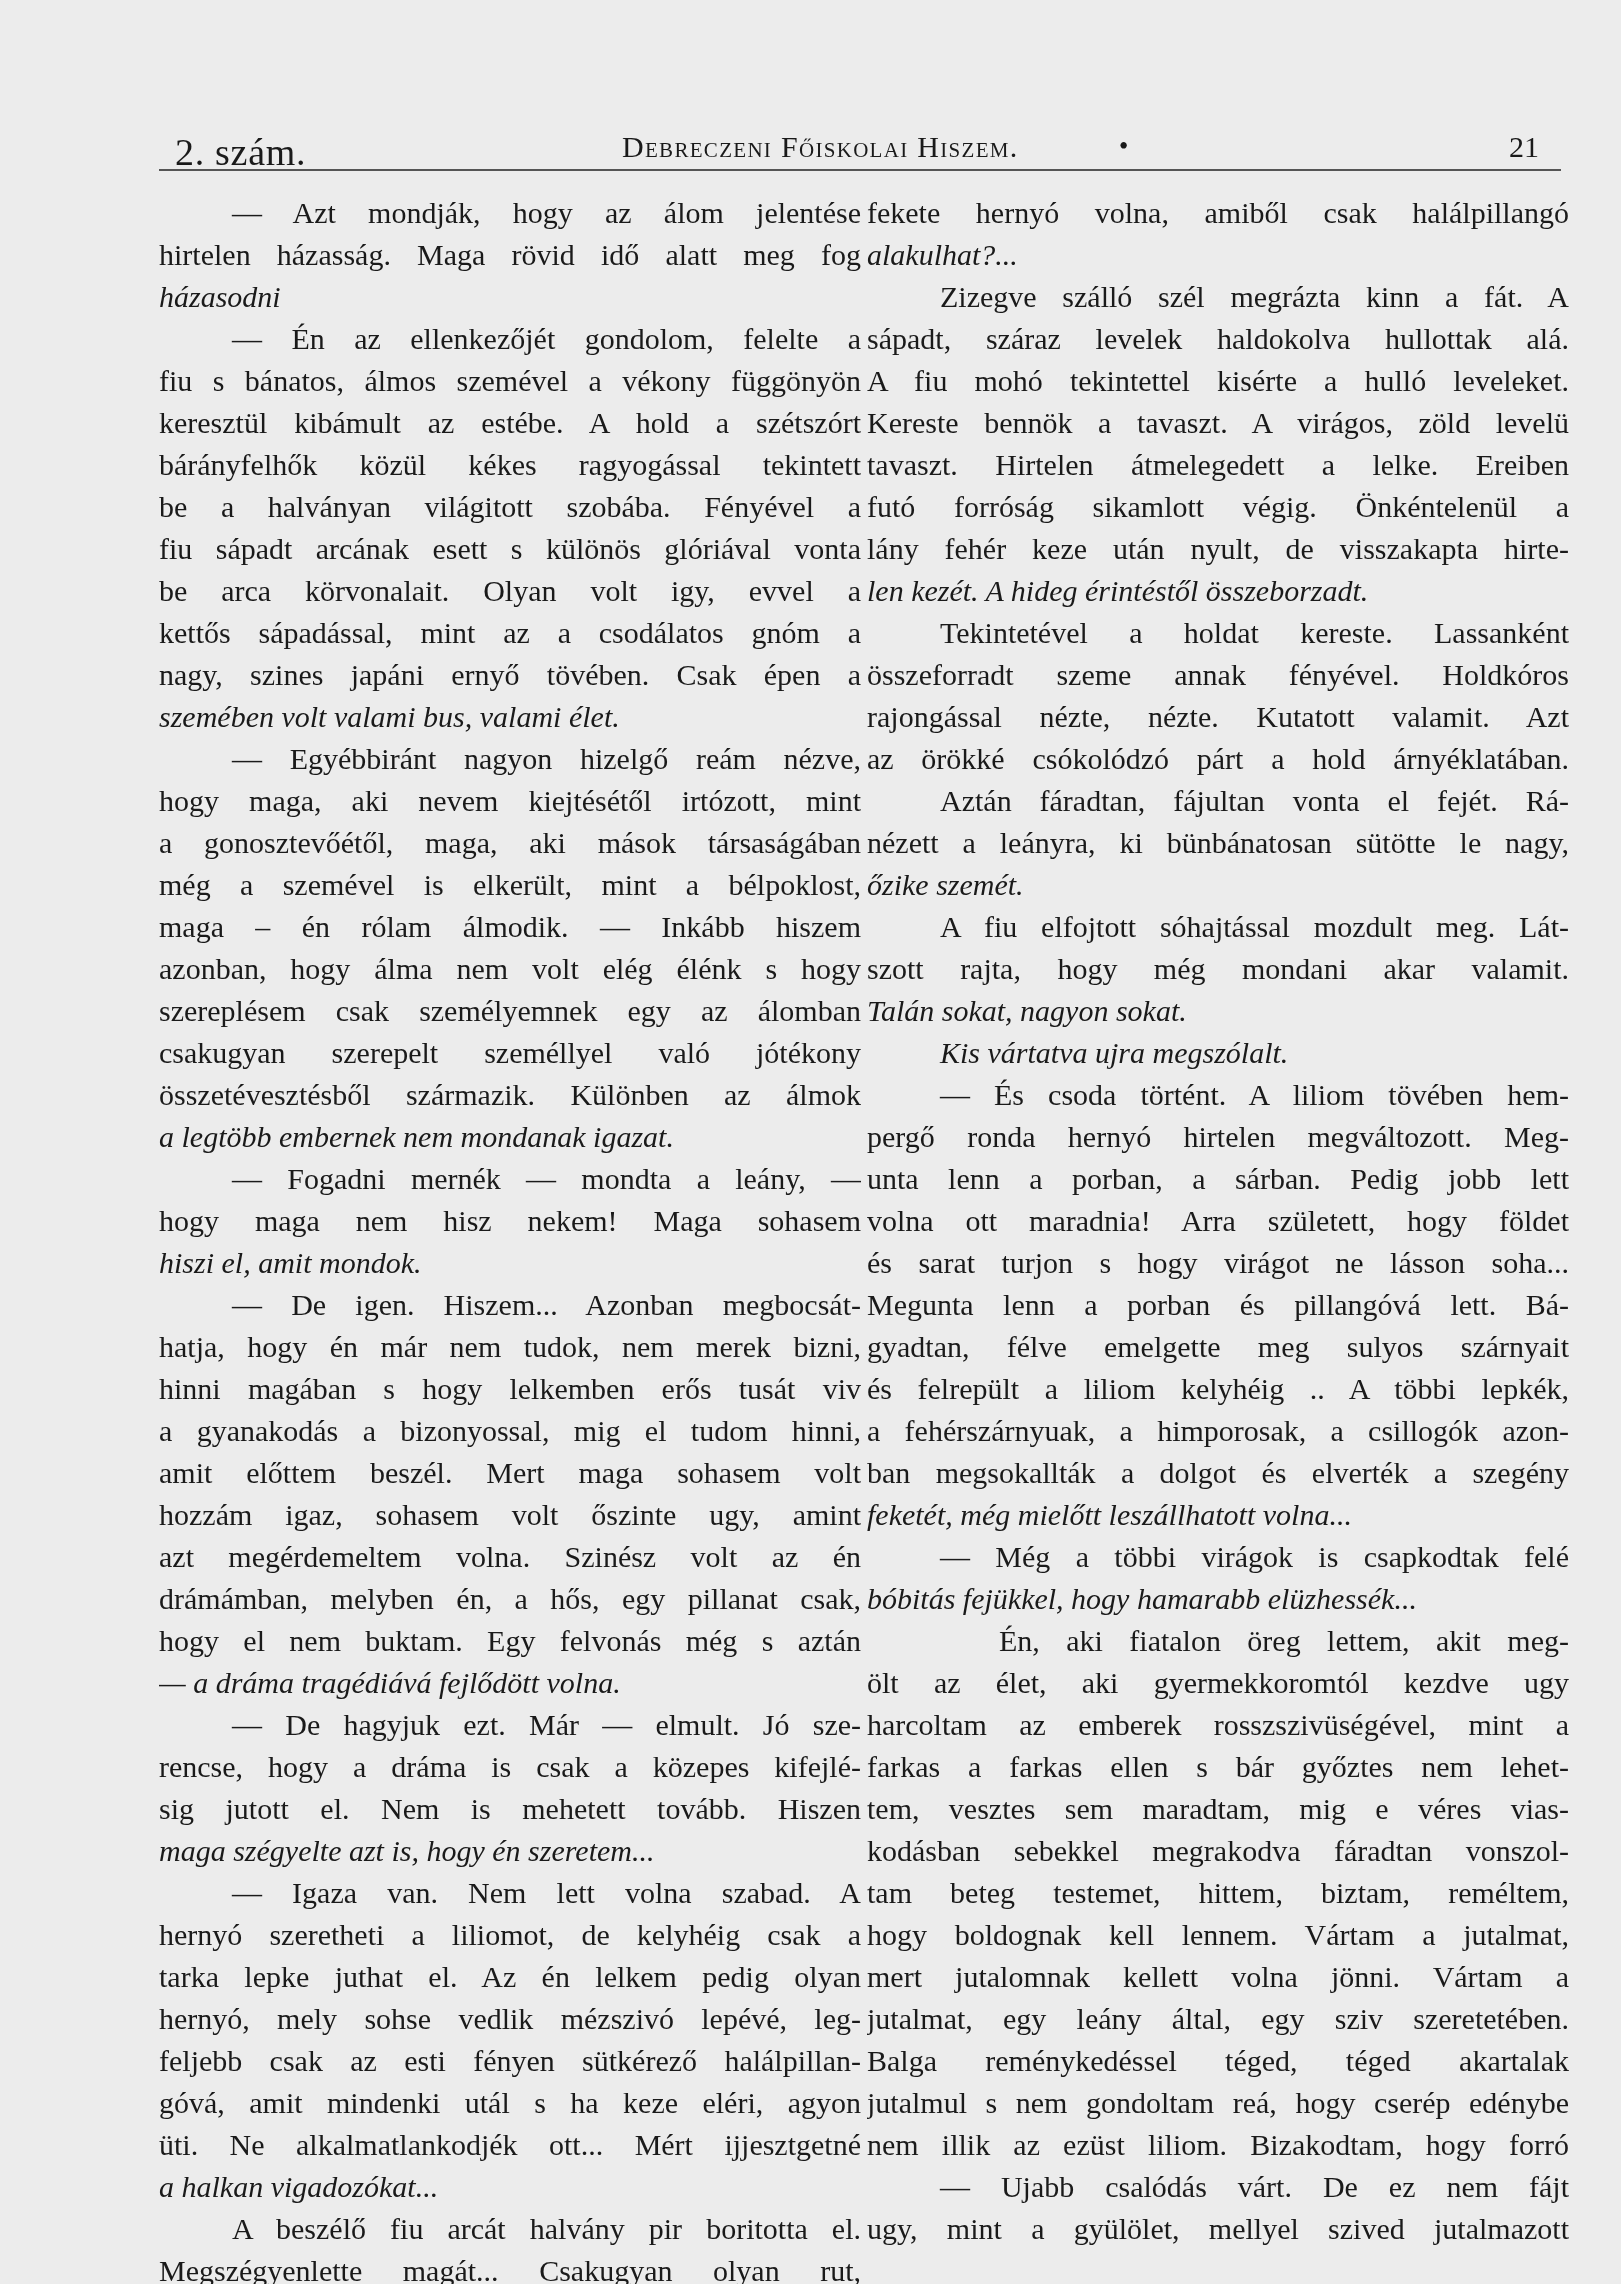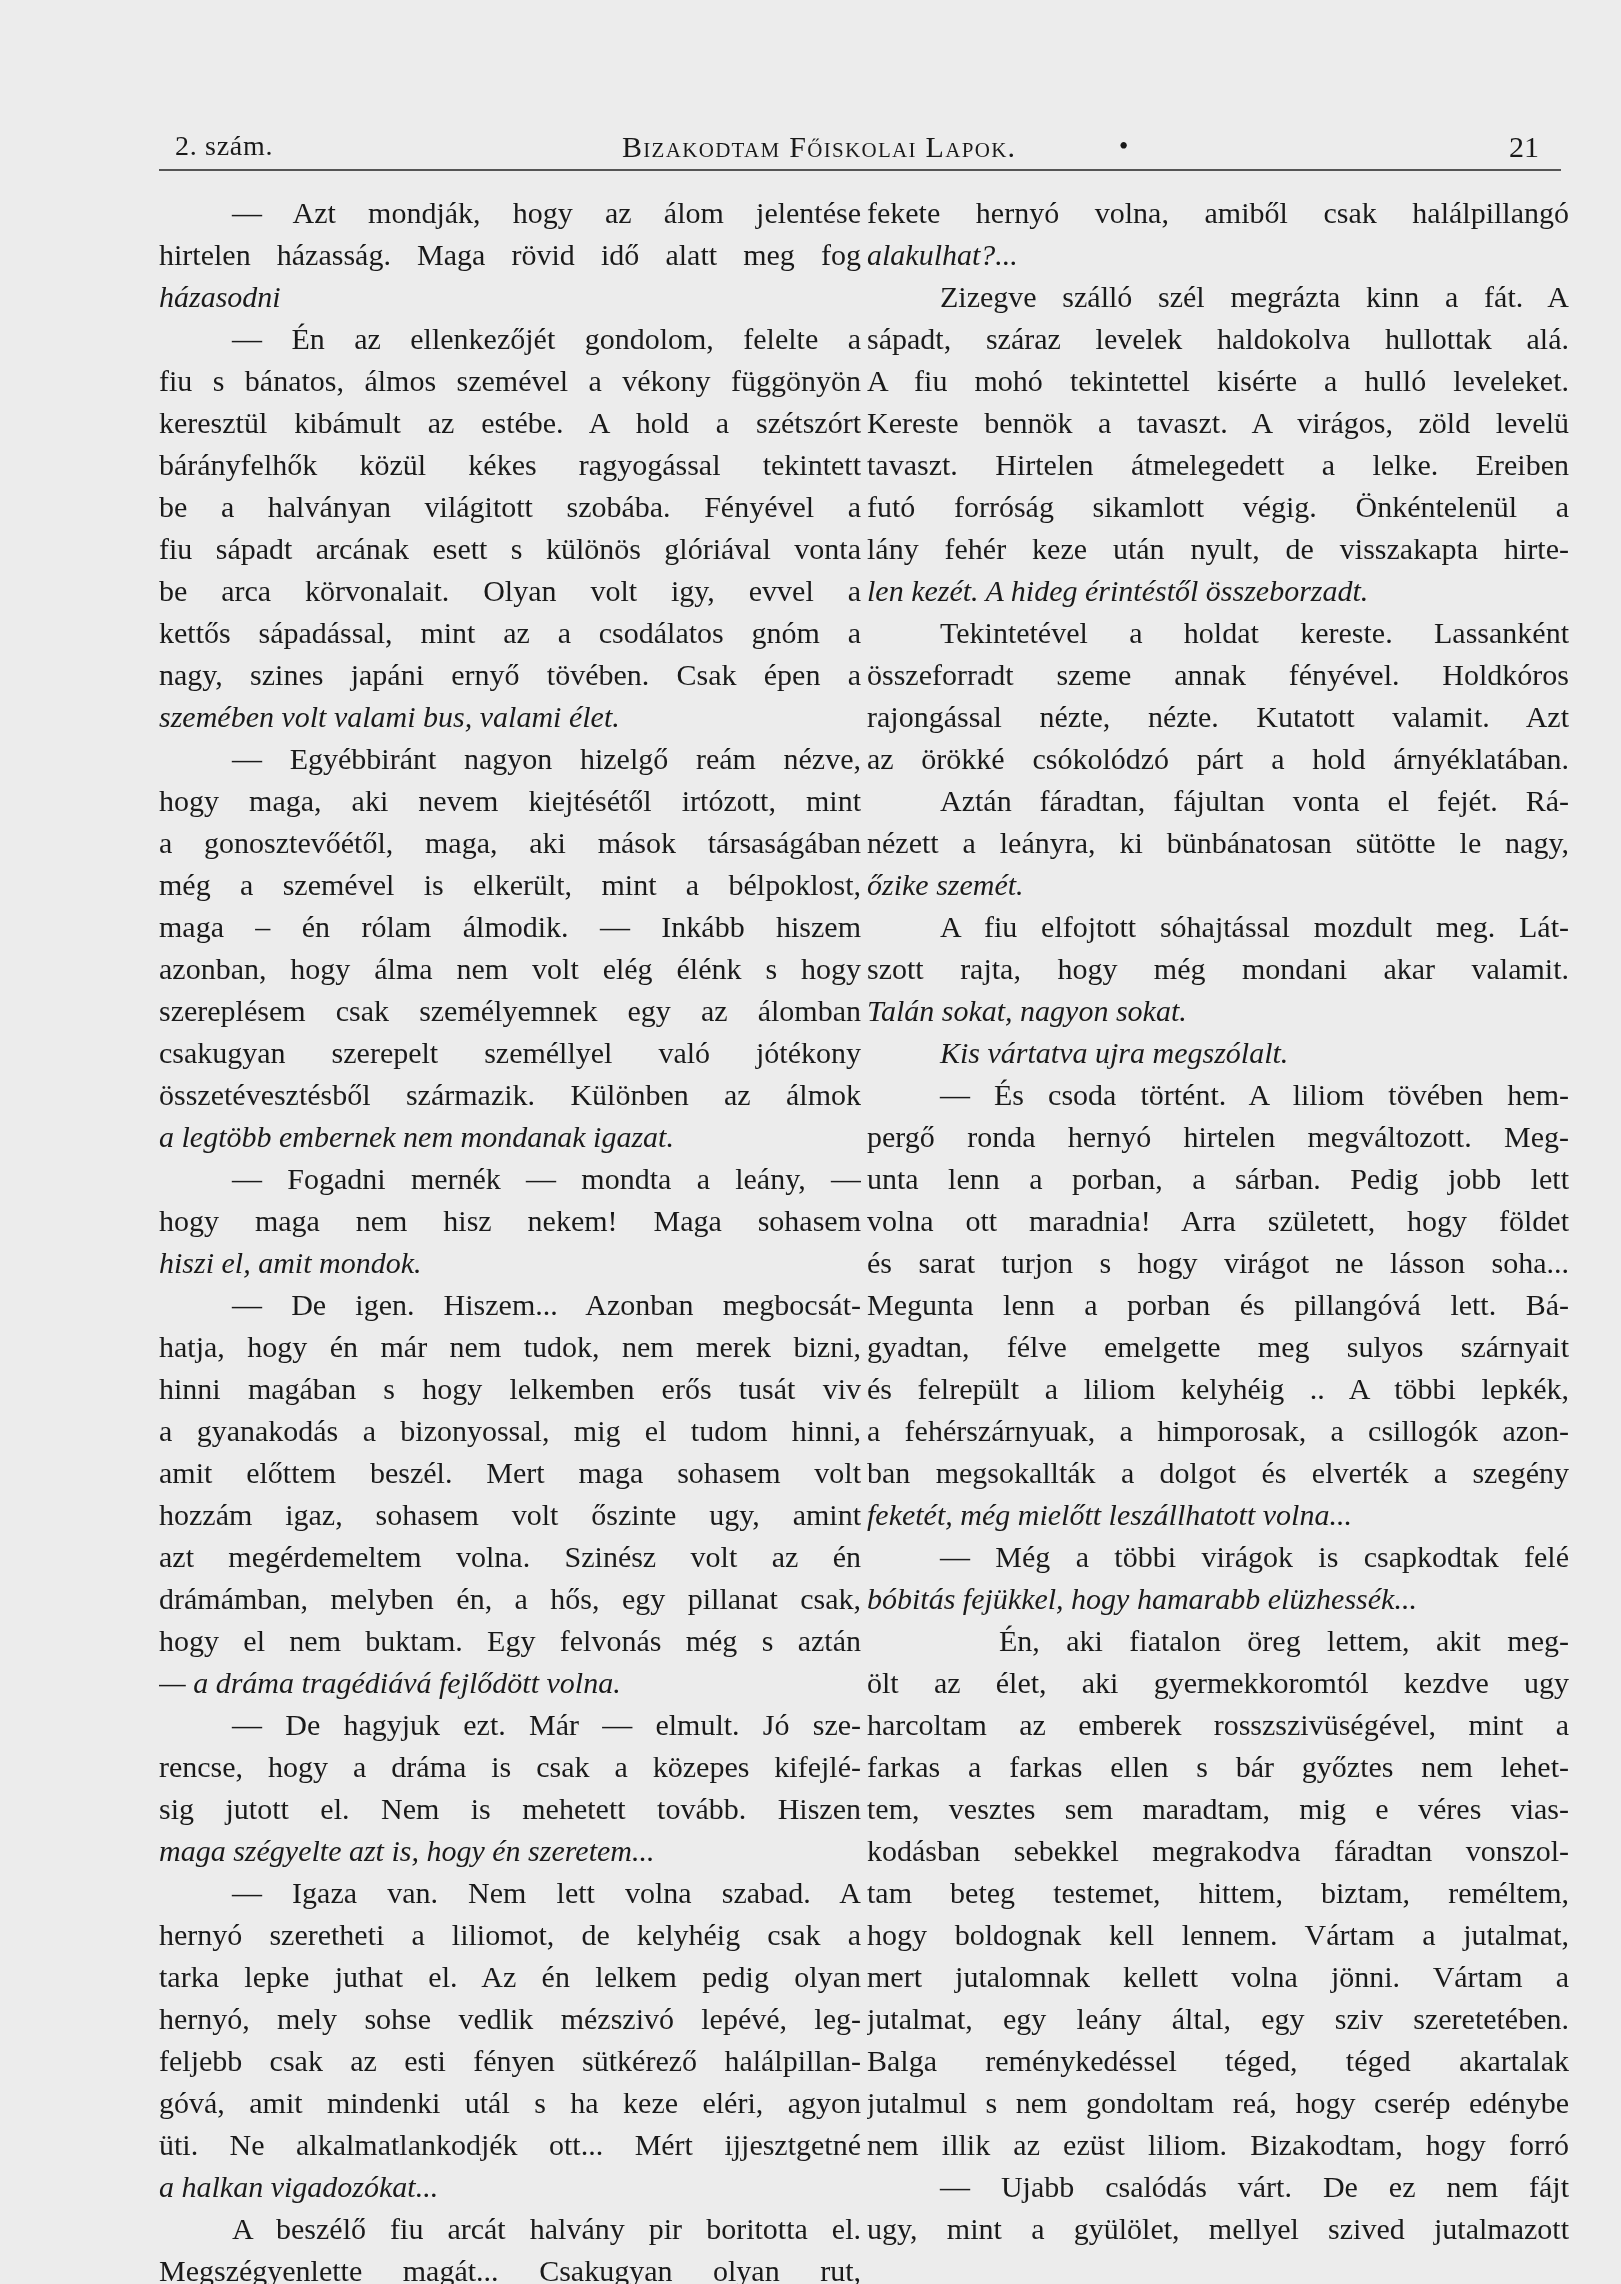--- a/index.html
+++ b/index.html
@@ -7,21 +7,21 @@
     width: 1622px; height: 2284px;
     background: #ececec;
     position: relative;
     overflow: hidden;
     font-family: "Liberation Serif", "DejaVu Serif", serif;
     color: #1a1a1a;
   }
   .page-header {
     position: absolute; left: 159px; top: 127px; width: 1404px; height: 46px;
   }
-  .hdr-left { position: absolute; left: 16px; top: 2.6px; font-size: 28px; letter-spacing: 0.7px; }
+  .hdr-left { position: absolute; left: 16px; top: 2.6px; font-size: 38px; letter-spacing: 0.7px; }
   .hdr-center { position: absolute; left: 463px; top: 2.6px; font-size: 30px; font-variant: small-caps; letter-spacing: 1.3px; }
   .hdr-mark { position: absolute; left: 960px; top: 4px; font-size: 26.5px; }
   .hdr-right { position: absolute; right: 24px; top: 2.6px; font-size: 30px; }
   .header-rule {
     position: absolute; left: 159px; top: 169px; width: 1402px; height: 0;
     border-top: 2px solid #555;
   }
   .column {
     position: absolute; top: 192px; width: 702px;
     font-size: 30px; line-height: 42px;
@@ -34,21 +34,21 @@
   }
   .line.last { text-align-last: left; font-style: italic; }
   .line.indent { padding-left: 73px; }
   .line.indent2 { padding-left: 132px; }
 </style>
 </head>
 <body>
 
 <div class="page-header">
   <span class="hdr-left">2. szám.</span>
-  <span class="hdr-center">Bizakodtam Főiskolai Lapok.</span>
+  <span class="hdr-center">Debreczeni Főiskolai Hiszem.</span>
   <span class="hdr-mark">•</span>
   <span class="hdr-right">21</span>
 </div>
 <div class="header-rule"></div>
 
 <div class="column col-left" id="col-left">
     <span class="line indent">— Azt mondják, hogy az álom jelentése</span>
     <span class="line ">hirtelen házasság. Maga rövid idő alatt meg fog</span>
     <span class="line last">házasodni</span>
     <span class="line indent">— Én az ellenkezőjét gondolom, felelte a</span>

